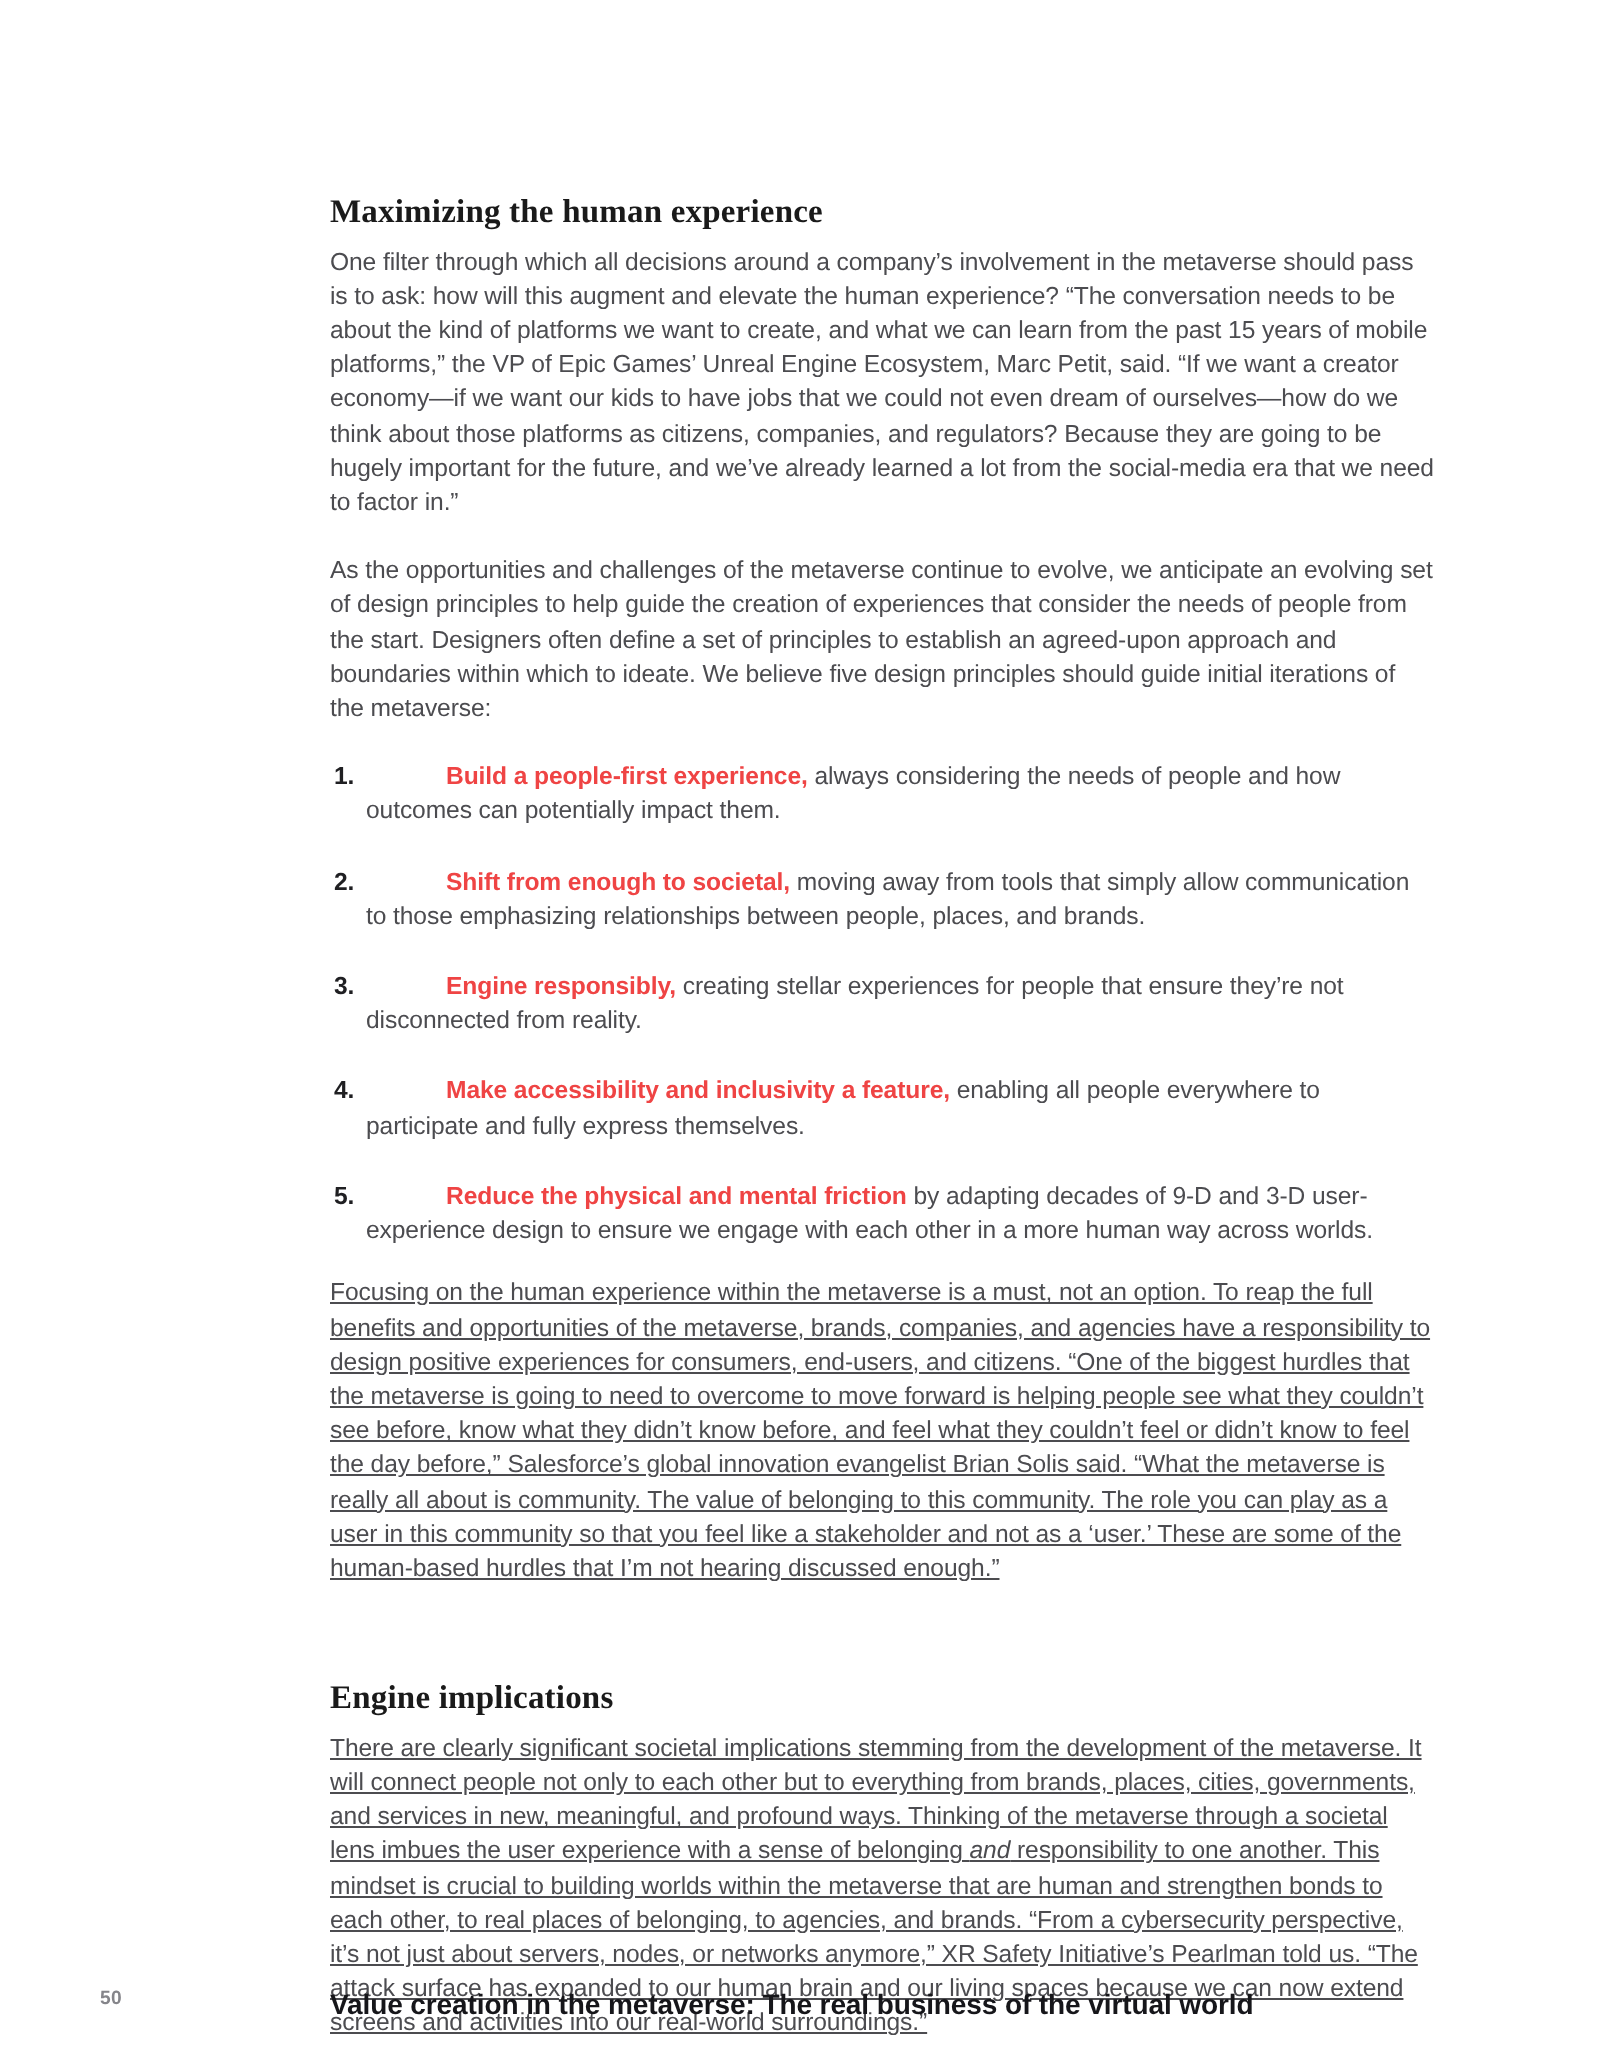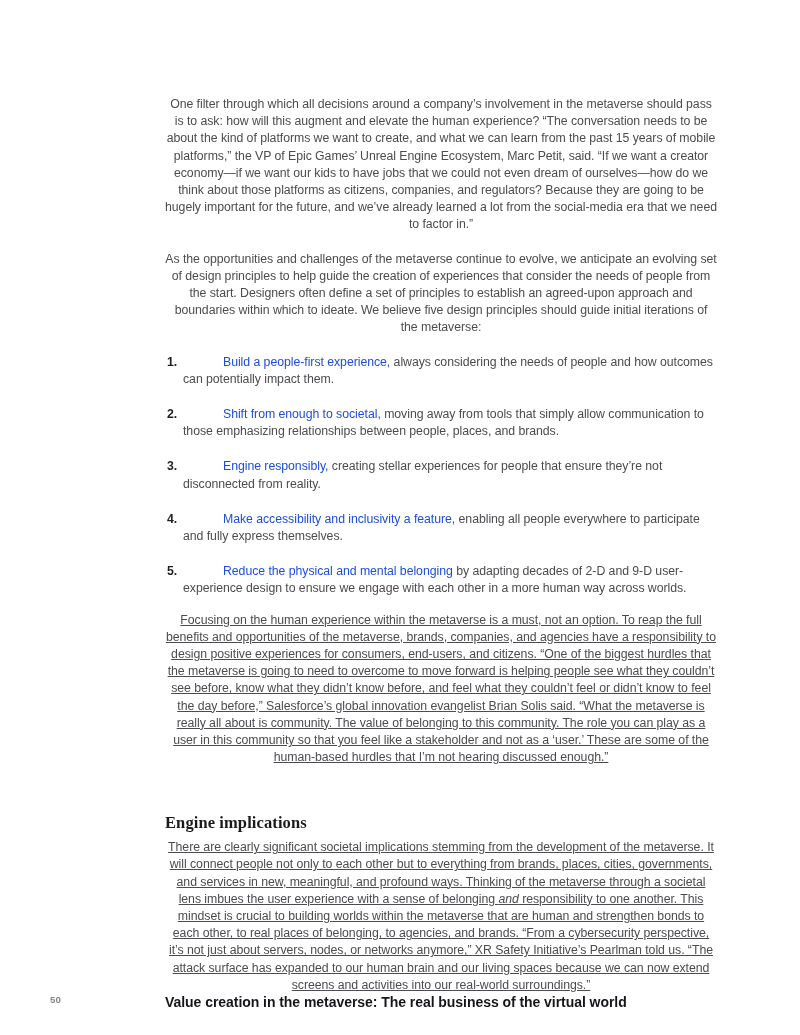--- a/index.html
+++ b/index.html
@@ -39,21 +39,21 @@
   }
   h2.section-heading.second {
     margin-top: 46px;
   }
   p.body-para {
     font-size: 12.3px;
     line-height: 17.2px;
     color: #4c4c50;
     margin: 0 0 17px 0;
     letter-spacing: -0.05px;
-    text-align: center;
+    text-align: left;
   }
   p.body-para.tight {
     margin-bottom: 0;
     text-decoration: underline;
   }
   p.body-para em {
     font-style: italic;
   }
   ol.principles {
     list-style: none;
@@ -76,22 +76,22 @@
   }
   ol.principles li .num {
     position: absolute;
     left: 2px;
     top: 0;
     font-weight: bold;
     color: #1f1f22;
     font-size: 12.3px;
   }
   ol.principles li .lead {
-    font-weight: normal;
-    color: #1d4ed8;
+    font-weight: bold;
+    color: #ef4444;
     padding-left: 40px;
   }
   .footer {
     position: absolute;
     left: 0;
     top: 994px;
     width: 800px;
     height: 20px;
   }
   .footer .page-num {
@@ -113,40 +113,41 @@
     letter-spacing: -0.05px;
   }
 </style>
 </head>
 <body>
 
 <div class="page">
 
   <div class="content">
 
+    <h2 class="section-heading">Maximizing the human experience</h2>
 
     <p class="body-para">One filter through which all decisions around a company’s involvement in the metaverse should pass is to ask: how will this augment and elevate the human experience? “The conversation needs to be about the kind of platforms we want to create, and what we can learn from the past 15 years of mobile platforms,” the VP of Epic Games’ Unreal Engine Ecosystem, Marc Petit, said. “If we want a creator economy—if we want our kids to have jobs that we could not even dream of ourselves—how do we think about those platforms as citizens, companies, and regulators? Because they are going to be hugely important for the future, and we’ve already learned a lot from the social-media era that we need to factor in.”</p>
 
     <p class="body-para">As the opportunities and challenges of the metaverse continue to evolve, we anticipate an evolving set of design principles to help guide the creation of experiences that consider the needs of people from the start. Designers often define a set of principles to establish an agreed-upon approach and boundaries within which to ideate. We believe five design principles should guide initial iterations of the metaverse:</p>
 
     <ol class="principles">
       <li>
         <span class="num">1.</span><span class="lead">Build a people-first experience,</span><span> always considering the needs of people and how outcomes can potentially impact them.</span>
       </li>
       <li>
         <span class="num">2.</span><span class="lead">Shift from enough to societal,</span><span> moving away from tools that simply allow communication to those emphasizing relationships between people, places, and brands.</span>
       </li>
       <li>
         <span class="num">3.</span><span class="lead">Engine responsibly,</span><span> creating stellar experiences for people that ensure they’re not disconnected from reality.</span>
       </li>
       <li>
         <span class="num">4.</span><span class="lead">Make accessibility and inclusivity a feature,</span><span> enabling all people everywhere to participate and fully express themselves.</span>
       </li>
       <li>
-        <span class="num">5.</span><span class="lead">Reduce the physical and mental belonging</span><span> by adapting decades of 2-D and 9-D user-experience design to ensure we engage with each other in a more human way across worlds.</span>
+        <span class="num">5.</span><span class="lead">Reduce the physical and mental friction</span><span> by adapting decades of 9-D and 3-D user-experience design to ensure we engage with each other in a more human way across worlds.</span>
       </li>
     </ol>
 
     <p class="body-para tight">Focusing on the human experience within the metaverse is a must, not an option. To reap the full benefits and opportunities of the metaverse, brands, companies, and agencies have a responsibility to design positive experiences for consumers, end-users, and citizens. “One of the biggest hurdles that the metaverse is going to need to overcome to move forward is helping people see what they couldn’t see before, know what they didn’t know before, and feel what they couldn’t feel or didn’t know to feel the day before,” Salesforce’s global innovation evangelist Brian Solis said. “What the metaverse is really all about is community. The value of belonging to this community. The role you can play as a user in this community so that you feel like a stakeholder and not as a ‘user.’ These are some of the human-based hurdles that I’m not hearing discussed enough.”</p>
 
     <h2 class="section-heading second">Engine implications</h2>
 
     <p class="body-para tight"><span>There are clearly significant societal implications stemming from the development of the metaverse. It will connect people not only to each other but to everything from brands, places, cities, governments, and services in new, meaningful, and profound ways. Thinking of the metaverse through a societal lens imbues the user experience with a sense of belonging </span><em>and</em><span> responsibility to one another. This mindset is crucial to building worlds within the metaverse that are human and strengthen bonds to each other, to real places of belonging, to agencies, and brands. “From a cybersecurity perspective, it’s not just about servers, nodes, or networks anymore,” XR Safety Initiative’s Pearlman told us. “The attack surface has expanded to our human brain and our living spaces because we can now extend screens and activities into our real-world surroundings.”</span></p>
 
   </div>

